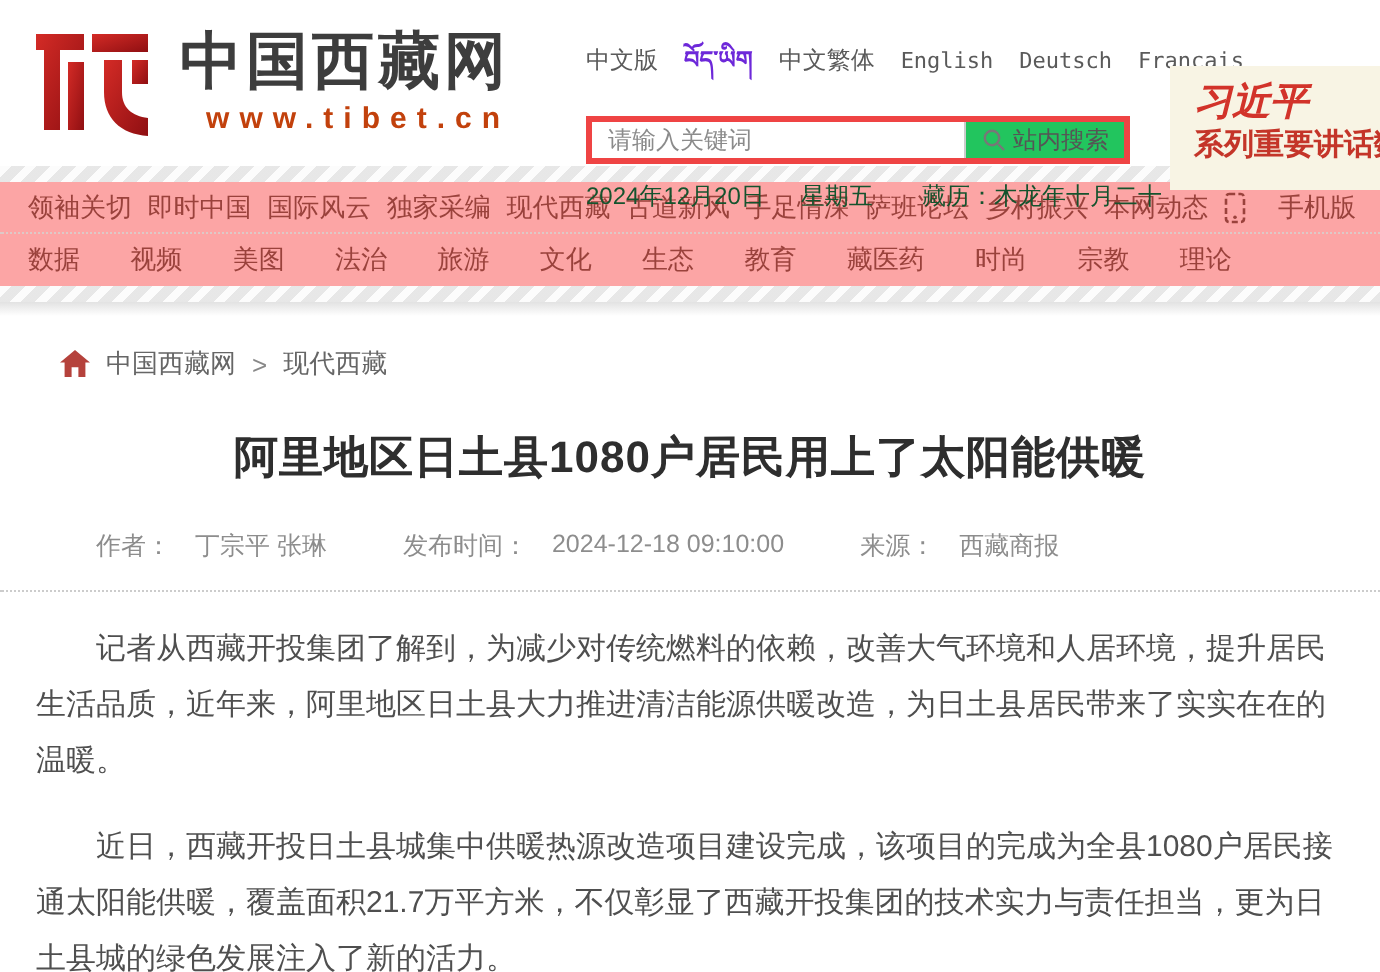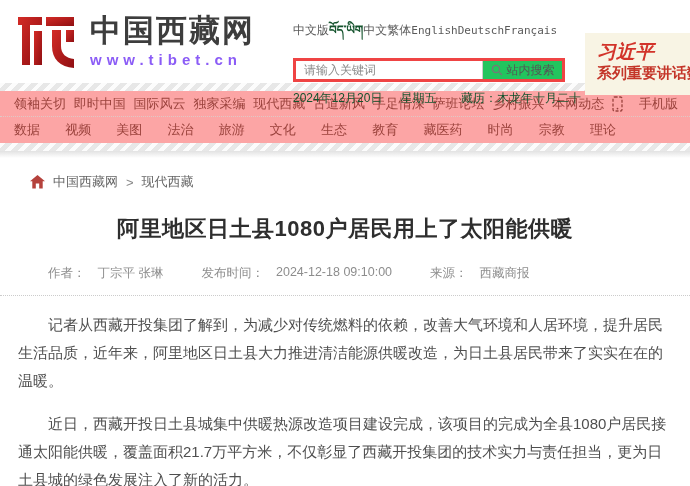--- a/index.html
+++ b/index.html
@@ -8,25 +8,25 @@
     width:690px; height:486px; overflow:hidden; background:#fff;
     font-family:"Liberation Sans","DejaVu Sans",sans-serif;
     position:relative;
   }
   
   .header { position:relative; height:83px; background:#fff; }
   .logo { position:absolute; left:14px; top:9px; display:flex; align-items:center; }
   .emblem { width:64px; height:64px; display:block; }
   .logo-text { margin-left:12px; }
   .site-name { font-size:31px; font-weight:700; color:#3d3d3d; letter-spacing:2px; line-height:38px; }
-  .site-url  { font-size:15px; font-weight:700; color:#8b5cf6; letter-spacing:5px; line-height:20px; }
+  .site-url  { font-size:15px; font-weight:700; color:#c2410c; letter-spacing:5px; line-height:20px;text-align:right; }
   .header-right { position:absolute; left:293px; top:16px; width:288px; }
-  .lang-row { display:flex; align-items:baseline; font-size:12px; color:#5a5a5a; white-space:nowrap; }
+  .lang-row { display:flex; align-items:baseline; gap:13px; font-size:12px; color:#5a5a5a; white-space:nowrap; }
   .lang { text-decoration:none; color:#5a5a5a; cursor:pointer; }
-  .lang-tib { font-weight:700; color:#14532d; }
+  .lang-tib { font-weight:700; color:#6d28d9; }
   .lang-latin { font-family:"DejaVu Sans Mono","Liberation Mono",monospace; font-size:11px; }
   .search-row { margin-top:8px; display:flex; width:272px; height:24px; border:3px solid #ef4444; background:#fff; }
   .search-input { flex:1; border:none; outline:none; padding:0 8px; font-size:12px; color:#555; font-family:inherit; }
   .search-input::placeholder { color:#8b8b8b; }
   .search-btn { width:80px; background:#22c55e; border:none; border-left:1px solid #ccc;
     font-size:12px; color:#555; display:flex; align-items:center; justify-content:center; gap:4px; cursor:pointer; font-family:inherit; }
   .date-row { margin-top:8px; display:flex; font-size:12px; color:#14532d; white-space:nowrap; }
   .date-weekday { margin-left:18px; }
   .date-tib { margin-left:auto; }
   

